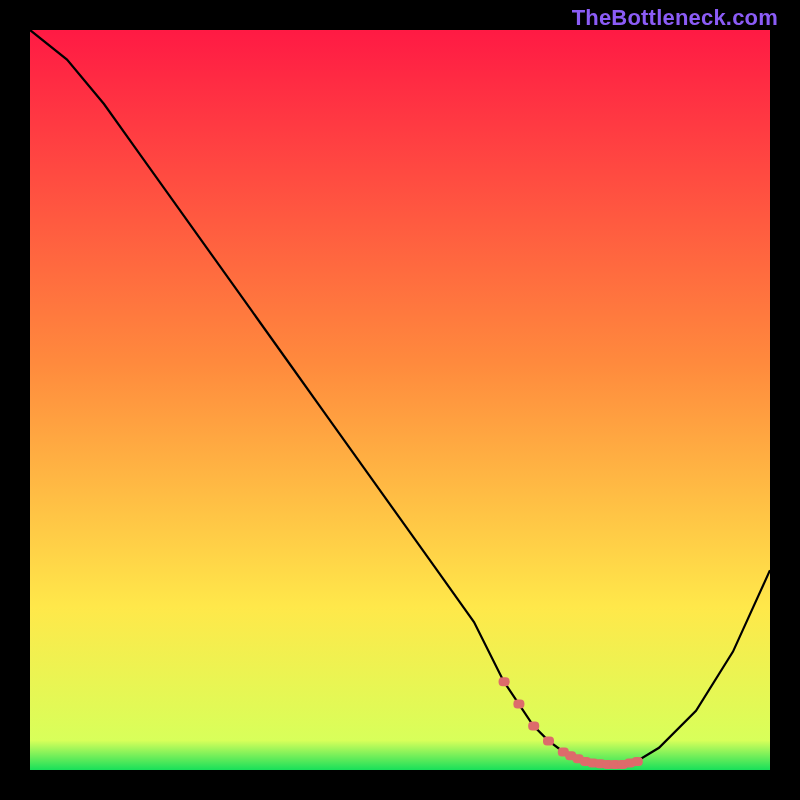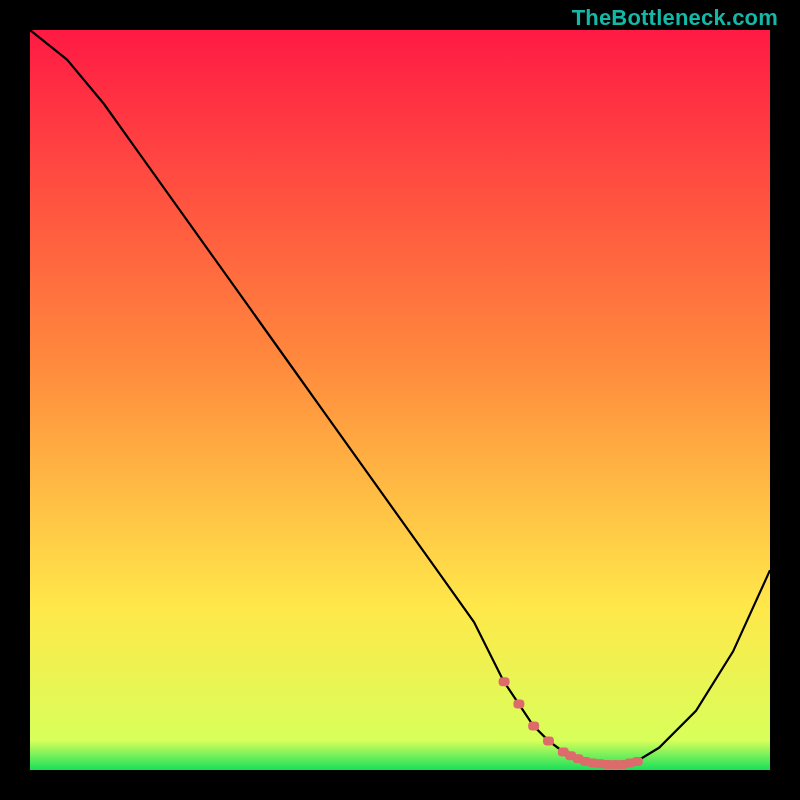--- a/index.html
+++ b/index.html
@@ -20,21 +20,21 @@
     position: absolute;
     left: 30px;
     top: 30px;
     width: 740px;
     height: 740px;
   }
   .watermark {
     position: absolute;
     top: 5px;
     right: 22px;
-    color: #14b8a6;
+    color: #8b5cf6;
     font-size: 22px;
     font-weight: 600;
     letter-spacing: 0.2px;
     user-select: none;
   }
   svg { display: block; }
 </style>
 </head>
 <body>
 

